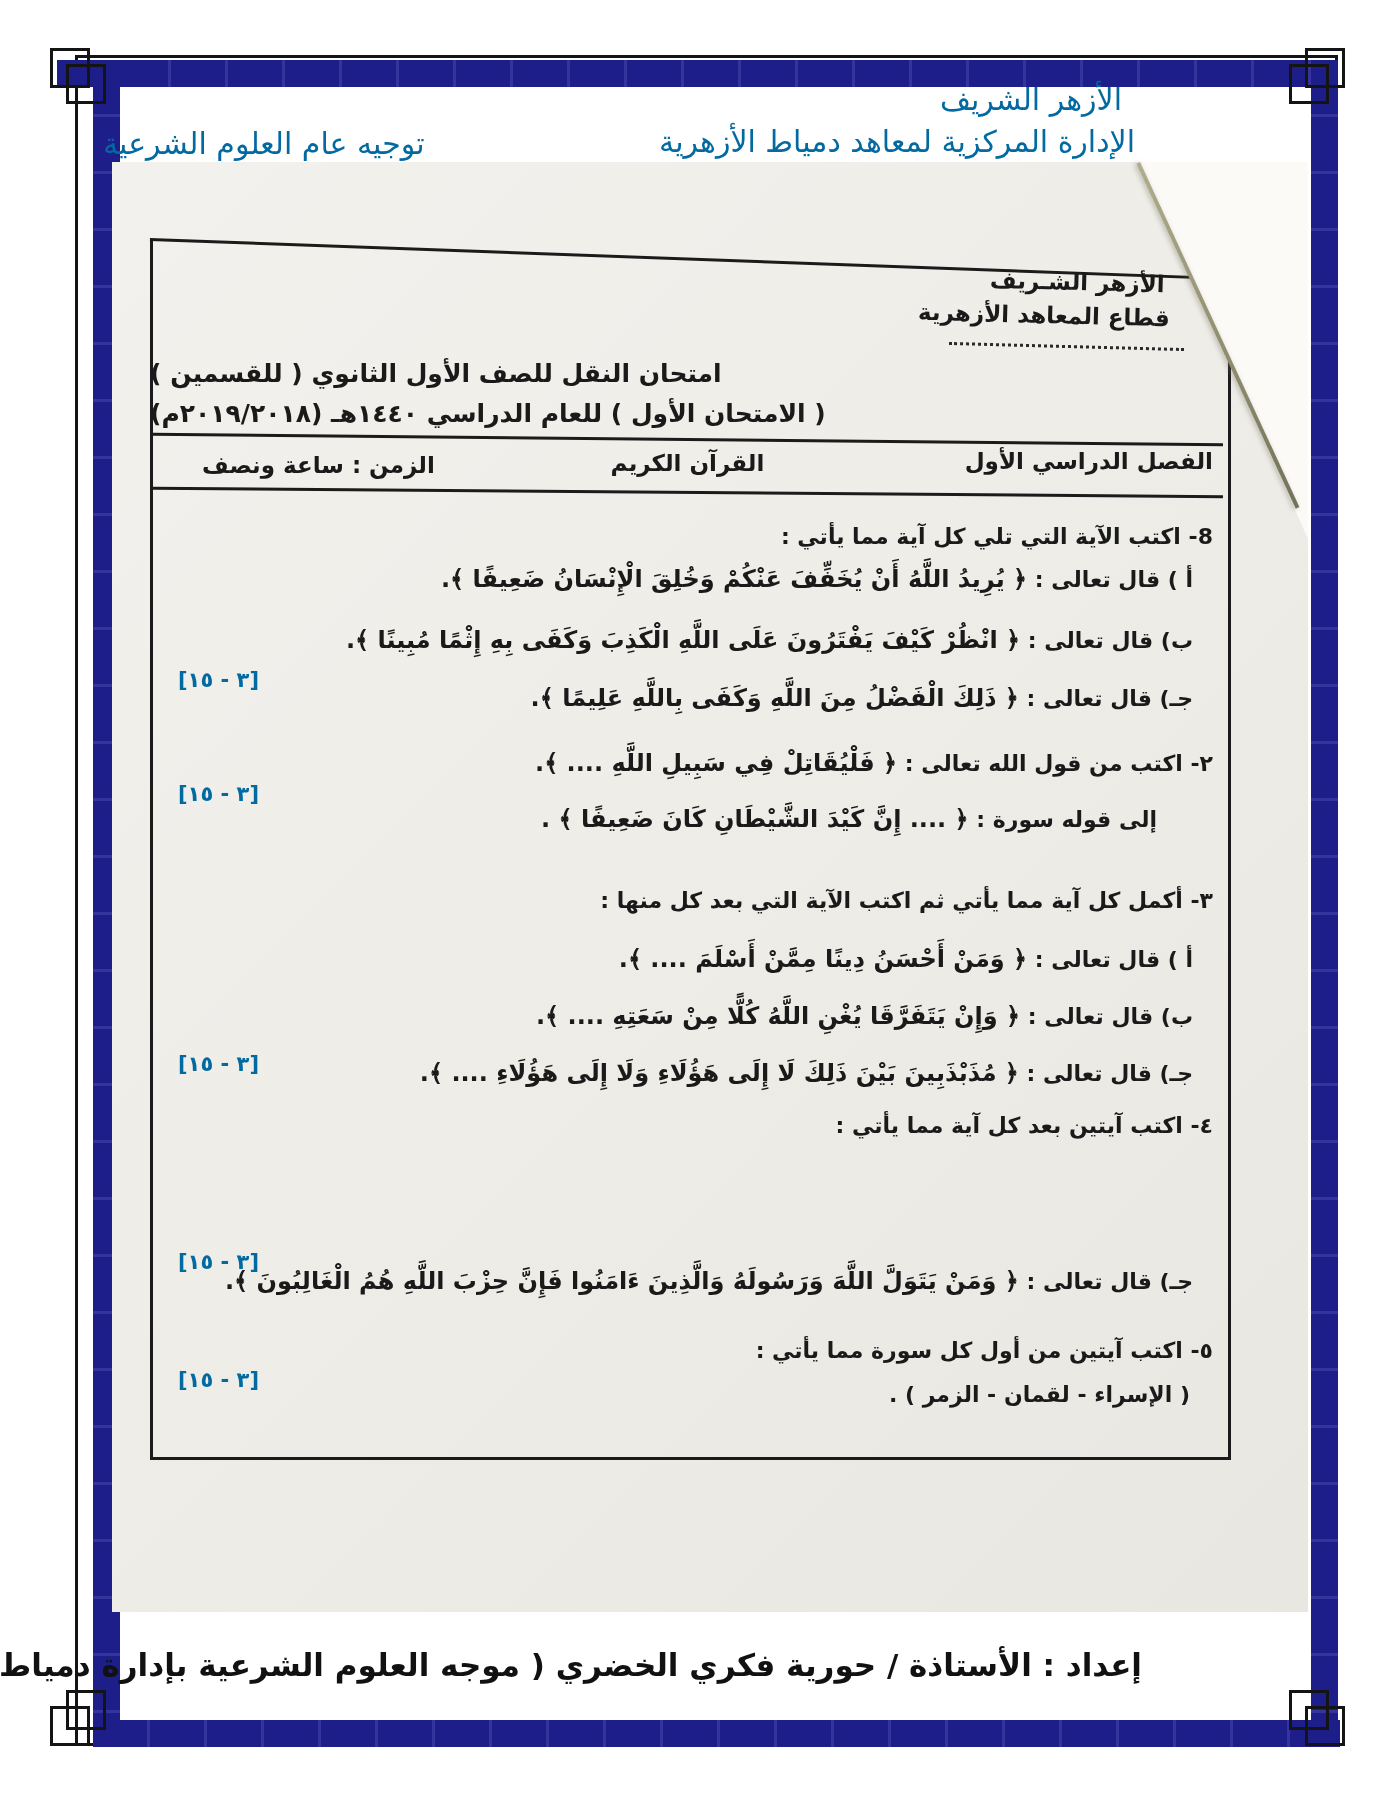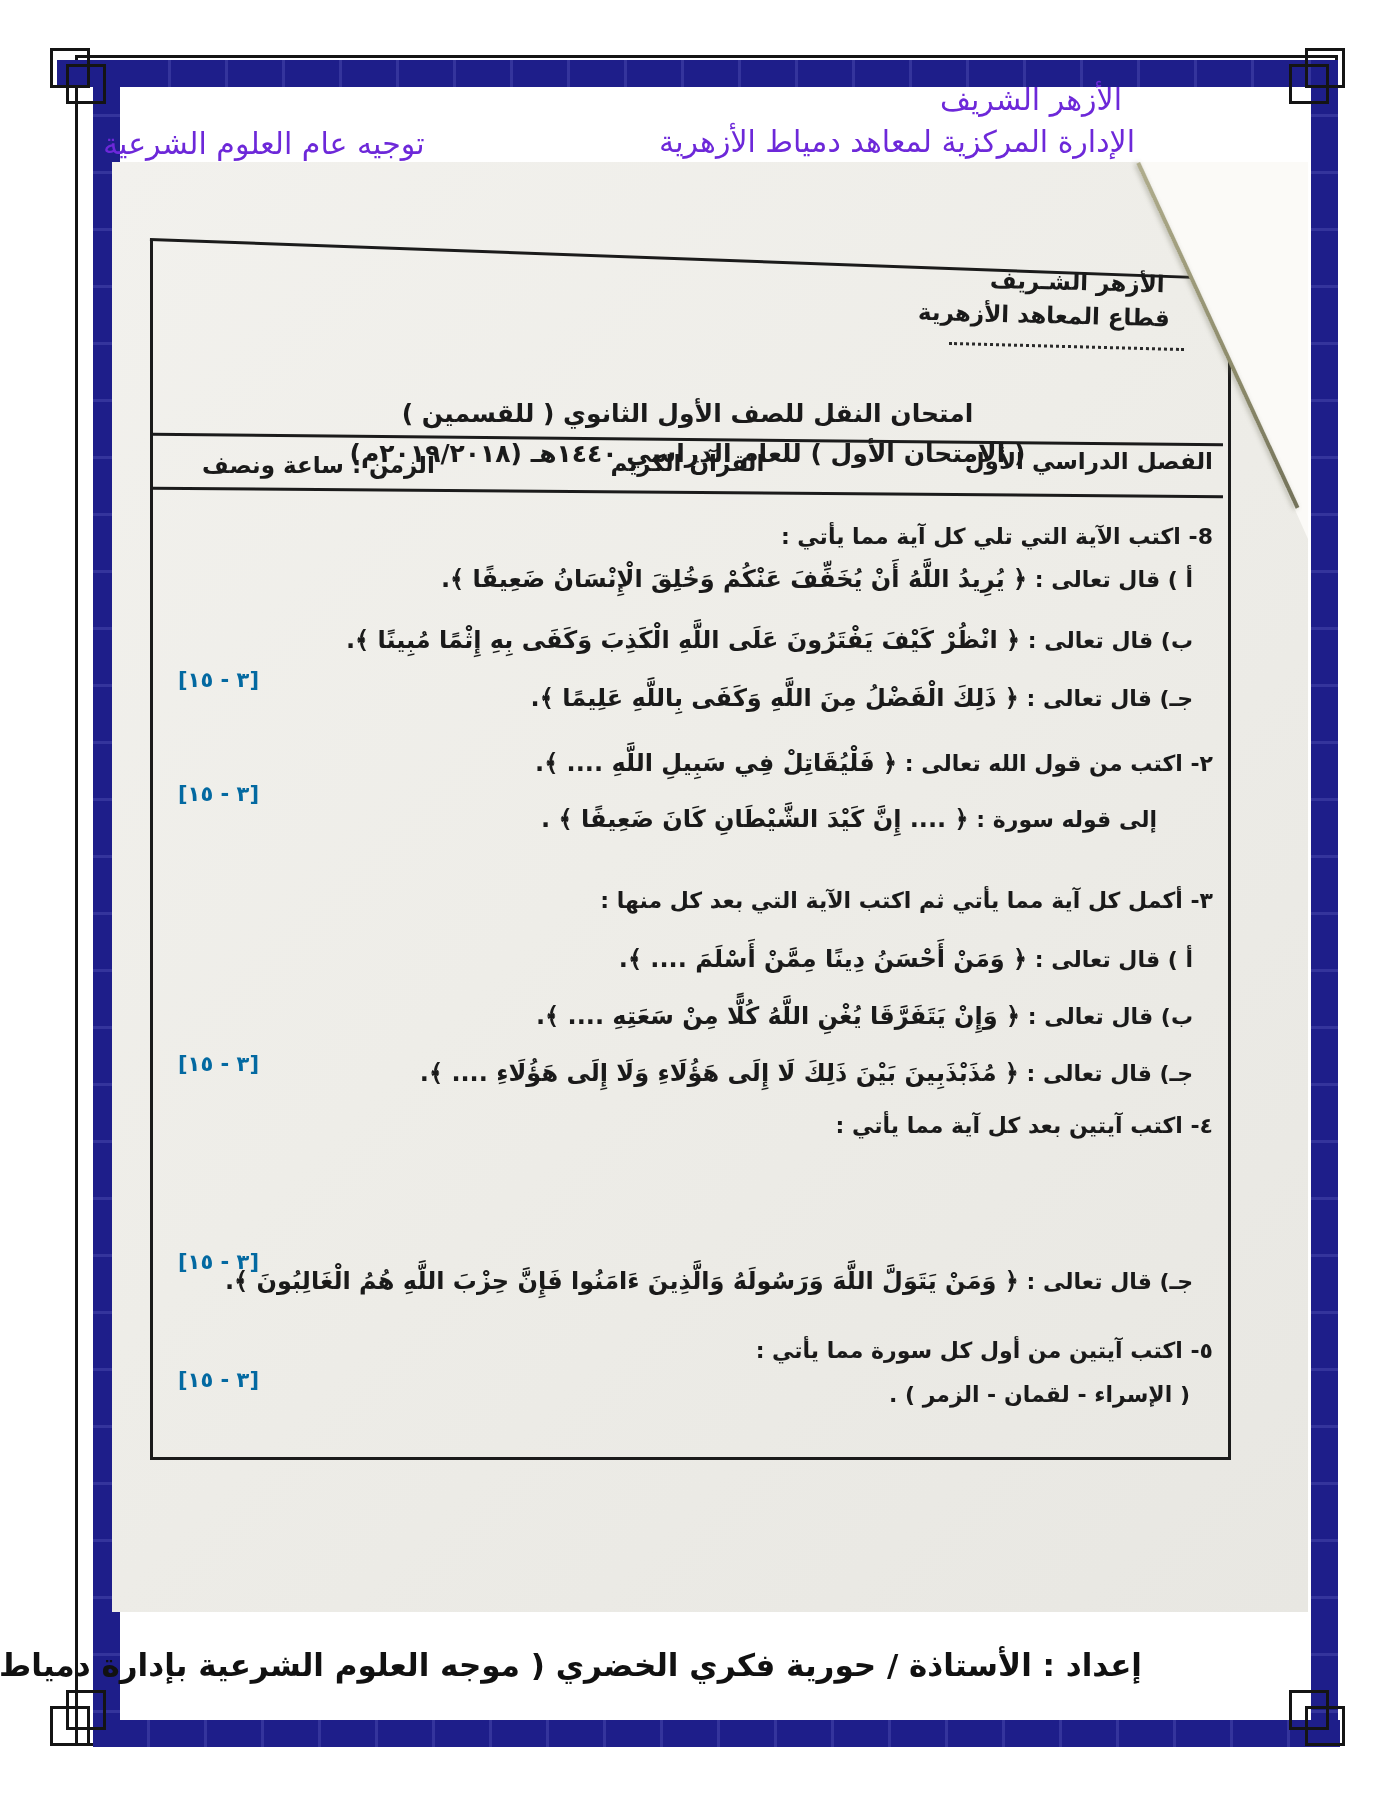--- a/index.html
+++ b/index.html
@@ -30,24 +30,24 @@
   .exam-box{position:absolute;left:150px;top:240px;width:1075px;height:1217px;z-index:2;
             border-left:3px solid #1b1b1b;border-right:3px solid #1b1b1b;border-bottom:3px solid #1b1b1b;}
   .box-top-border{position:absolute;left:150px;top:238px;width:1078px;height:3px;background:#1b1b1b;
             transform-origin:0 0;transform:rotate(2.08deg);z-index:2;}
   .sep{position:absolute;height:3px;background:#1b1b1b;z-index:2;left:152px;width:1071px;}
   .sep1{top:438px;transform:rotate(.55deg);}
   .sep2{top:491px;transform:rotate(.45deg);}
 
   
   .ar{position:absolute;direction:rtl;white-space:nowrap;color:#1a1a1a;z-index:2;}
-  .t-head{font-size:30px;font-weight:400;line-height:40px;color:#6d28d9;}
+  .t-head{font-size:30px;font-weight:400;line-height:40px;color:#0369a1;}
   .lh{font-size:23px;font-weight:700;line-height:32px;transform:rotate(1.5deg);}
   .dots{position:absolute;z-index:2;border-bottom:3px dotted #2a2a2a;width:235px;transform:rotate(1.5deg);}
-  .title{font-size:25px;font-weight:700;line-height:36px;left:150px;width:1075px;text-align:center;margin-top:40px;}
+  .title{font-size:25px;font-weight:700;line-height:36px;left:150px;width:1075px;text-align:left;}
   .info{font-size:23px;font-weight:700;}
   .qhdr{font-size:22px;font-weight:700;line-height:42px;}
   .qline{font-size:22px;font-weight:700;line-height:46px;}
   .verse{font-size:24px;}
   .mark{position:absolute;left:178px;direction:rtl;font-size:21px;font-weight:700;color:#0369a1;z-index:2;white-space:nowrap;}
   .footer-line{font-size:31px;font-weight:700;line-height:46px;color:#111;}
 </style>
 </head>
 <body>
 

